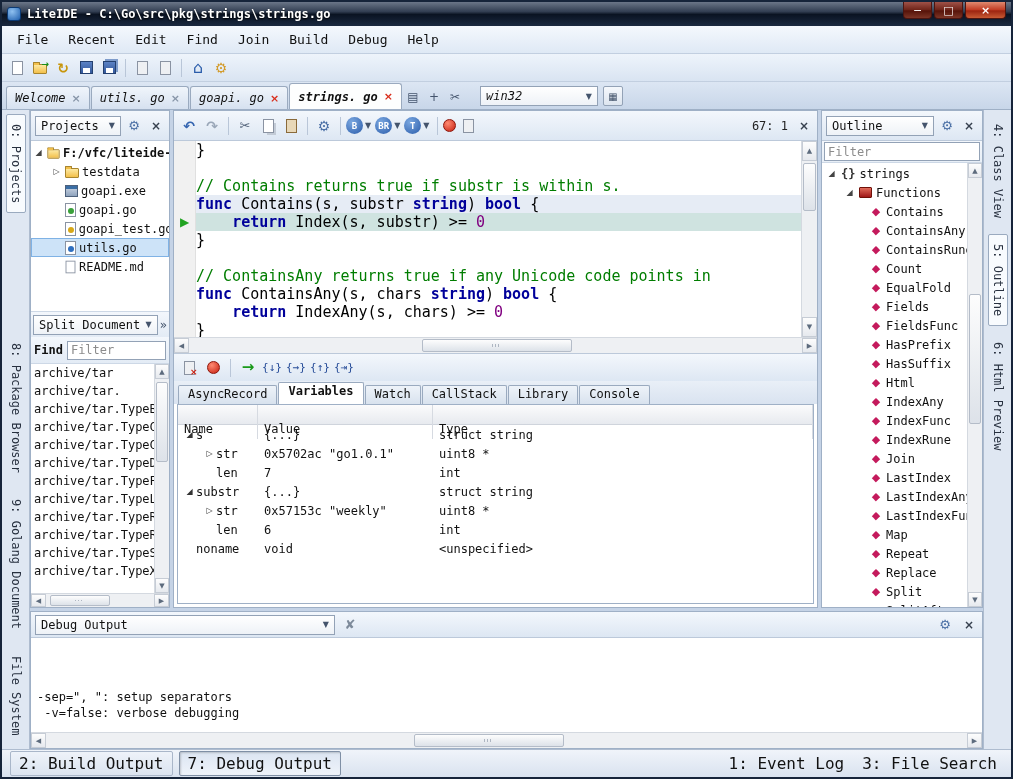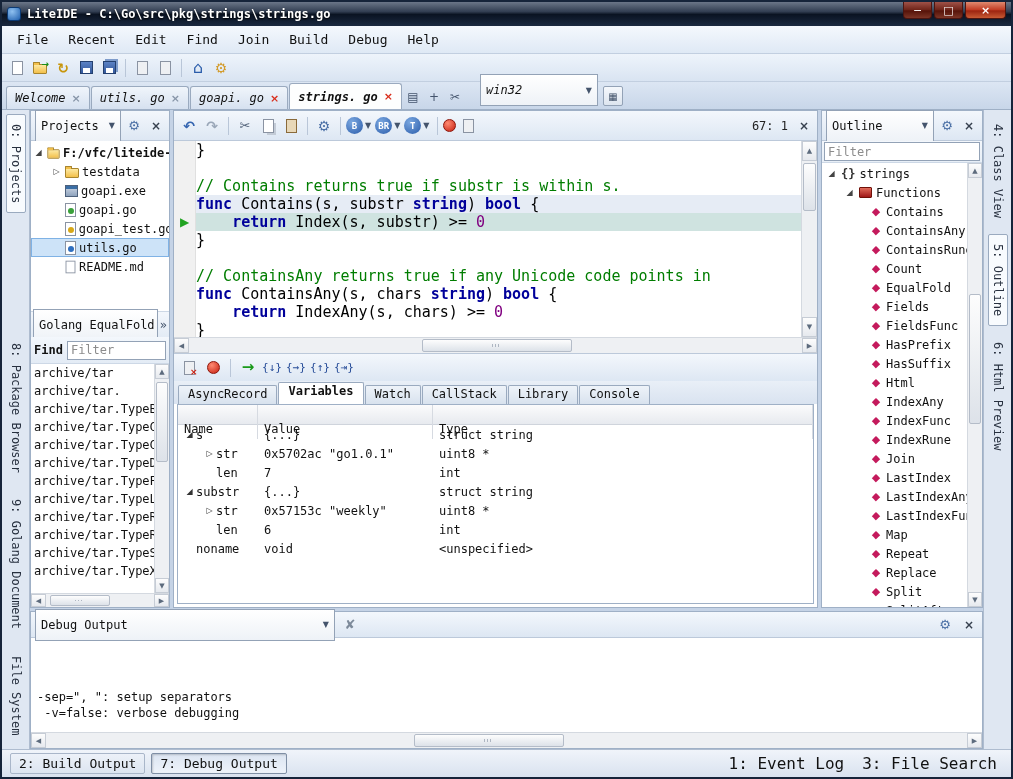--- a/index.html
+++ b/index.html
@@ -53,21 +53,21 @@
   .tabbar { height:28px; flex:0 0 28px; display:flex; align-items:flex-end; padding:0 4px; gap:1px;
     background:linear-gradient(#dce6f3,#c8d6e9); border-bottom:1px solid #9fb0c6;font-style:italic; }
   .tab { display:flex; align-items:center; gap:6px; height:23px; padding:0 8px; font-size:12px;
     background:linear-gradient(#f0f5fb,#d6e1f0); border:1px solid #9aaabf; border-bottom:none;
     border-radius:3px 3px 0 0; cursor:pointer; white-space:nowrap; }
   .tab.active { background:#fdfefe; height:26px; font-weight:bold; }
   .tab .tclose { font-family:"DejaVu Sans",sans-serif; font-weight:bold; font-size:11px; color:#8795a8; }
   .tab .tclose.red { color:#d82c1a; }
   .tabtool { width:20px; height:20px; margin-bottom:2px; display:flex; align-items:center; justify-content:center;
     border:1px solid transparent; border-radius:2px; cursor:pointer; color:#44546c; font-family:"DejaVu Sans",sans-serif; }
-  .combo { background:linear-gradient(#ffffff,#eef2f7); border:1px solid #93a2b6; height:32px;
+  .combo { background:linear-gradient(#ffffff,#eef2f7); border:1px solid #93a2b6; height:20px;
     display:flex; align-items:center; padding:0 5px; font-size:12px; cursor:pointer; white-space:nowrap; overflow:hidden; }
   .combo .caret { margin-left:auto; padding-left:5px; color:#44546c; font-size:8px; font-family:"DejaVu Sans",sans-serif; }
   .combo.win { width:118px; margin-left:14px; margin-bottom:3px; }
   .sqbtn { width:20px; height:20px; margin:0 0 3px 4px; border:1px solid #93a2b6; border-radius:2px;
     background:linear-gradient(#f5f8fc,#dde5ef); display:flex; align-items:center; justify-content:center;
     font-size:10px; color:#394a62; cursor:pointer; font-family:"DejaVu Sans",sans-serif; }
 
   
   .body-row { flex:1; display:flex; min-height:0; background:#c5d3e6; }
   .vstrip { width:28px; flex:0 0 28px; background:#dfe7f2; display:flex; flex-direction:column; align-items:center; padding:4px 0; gap:6px; }
@@ -185,21 +185,21 @@
     display:flex; flex-direction:column; }
   .do-header { height:26px; flex:0 0 26px; display:flex; align-items:center; gap:6px; padding:0 4px;
     background:linear-gradient(#f3f7fc,#dde7f3); border-bottom:1px solid #bcc9da; }
   .do-header .combo { width:300px; }
   .do-content { flex:1; overflow:hidden; padding:3px 6px; white-space:pre; font-size:12px; line-height:16px; }
   .do-line { min-height:16px; }
 
   
   .statusbar { height:28px; flex:0 0 28px; display:flex; align-items:center; gap:6px; padding:0 8px;
     background:linear-gradient(#f0f4fa,#d9e2ef); border-top:1px solid #aebccf; }
-  .sb-btn { padding:2px 8px; border:1px solid #a9b6c9; border-radius:2px; cursor:pointer; background:transparent; font-size:13px; }
+  .sb-btn { padding:2px 8px; border:1px solid #a9b6c9; border-radius:2px; cursor:pointer; background:transparent; font-size:16px; }
   .sb-btn.pressed { border-color:#7f8fa5; background:linear-gradient(#dce5f2,#eef3fa); box-shadow:inset 1px 1px 2px rgba(0,0,0,.18); }
   .sb-label { padding:2px 6px; cursor:pointer; font-size:16px; }
   .sb-spacer { flex:1; }
 </style>
 </head>
 <body>
 
 <div class="window">
 
   <div class="titlebar">
@@ -347,21 +347,21 @@
             </div>
             <div class="trow lvl1">
               <span class="texp"></span>
               <span class="ip" style="transform:scale(.9);"></span>
               <span class="tlabel">README.md</span>
             </div>
           </div>
 
           <div class="doc-combo-row">
             <div class="combo">
-              <span>Golang EqualFold</span>
+              <span>Split Document</span>
                 <span class="caret">▼</span>
             </div>
             <span class="chev">»</span>
           </div>
 
           <div class="find-row">
             <span class="find-label">Find</span>
             <input class="filter-input" placeholder="Filter" style="">
           </div>
 

